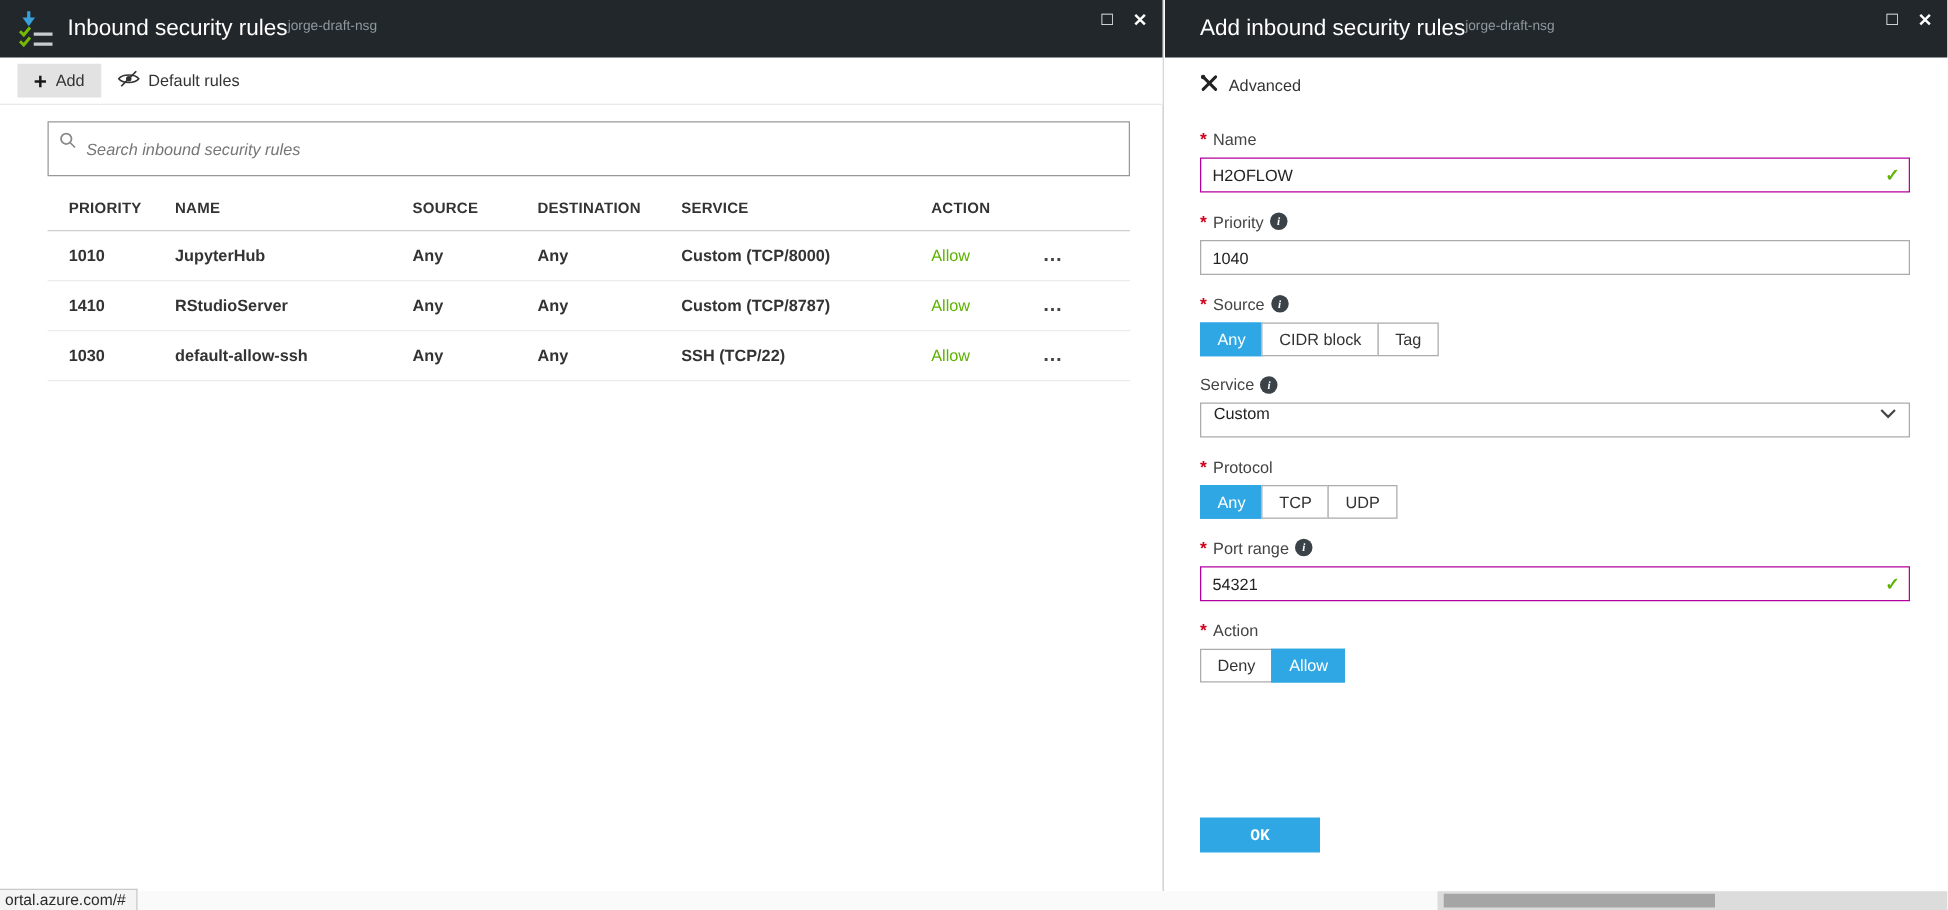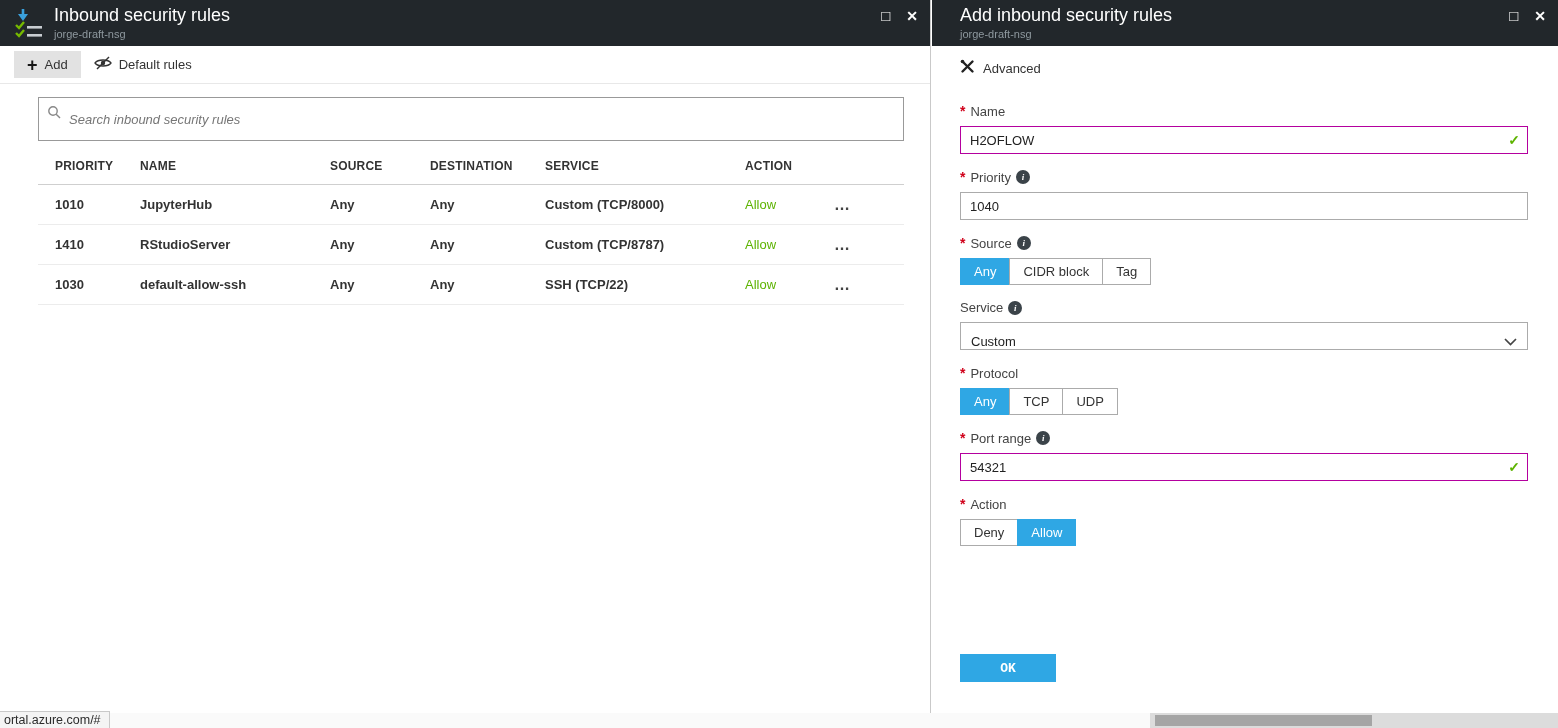--- a/index.html
+++ b/index.html
@@ -6,21 +6,21 @@
   html,body { width:1558px; height:728px; overflow:hidden; }
   body { font-family:"Liberation Sans", sans-serif; background:#ffffff; position:relative; }
 
   .blade { position:absolute; top:0; height:713px; background:#fff; }
   .blade-left  { left:0; width:931px; border-right:1px solid #c9c9c9; }
   .blade-right { left:932px; width:626px; }
 
   
   .blade-header { height:46px; background:var(--header_bg,#22272b); color:#fff;
                   display:flex; align-items:center; position:relative; padding-left:14px; }
-  .blade-header .titles { display:flex; flex-direction:column; justify-content:flex-end; line-height:1.1; }
+  .blade-header .titles { display:flex; flex-direction:row; justify-content:flex-end; line-height:1.1; }
   .blade-title { font-size:18px; font-weight:400; color:#ffffff; }
   .blade-subtitle { font-size:11px; color:#8e989e; margin-top:2px; }
   .header-icon { margin-right:10px; display:flex; align-items:center; }
   .win-controls { position:absolute; right:12px; top:0; height:46px; display:flex; align-items:flex-start; gap:16px; padding-top:8px; }
   .win-btn { color:#fff; font-size:14px; line-height:16px; cursor:pointer; font-weight:700; }
   .win-btn.max { font-size:15px; }
 
   
   .toolbar { height:38px; display:flex; align-items:center; padding-left:14px; border-bottom:1px solid #e8e8e8; background:#fff; }
   .tb-btn { display:flex; align-items:center; gap:7px; font-size:13px; color:#333; padding:6px 13px; cursor:pointer; }
@@ -61,21 +61,21 @@
   .text-input.plain { padding-right:9px; }
   .text-input.validated { border-color:var(--purple,#b4009e); }
   .valid-check { position:absolute; right:8px; top:6px; color:var(--green,#5db300); font-weight:700; font-size:14px; }
 
   .toggle-group { display:flex; }
   .toggle { height:27px; padding:0 13px; display:flex; align-items:center; font-size:13px; color:#333;
             background:#fff; border:1px solid #ababab; margin-left:-1px; cursor:pointer; }
   .toggle:first-child { margin-left:0; }
   .toggle.selected { background:var(--accent,#2fa7e4); border-color:var(--accent,#2fa7e4); color:#fff; }
 
-  .select-box { width:100%; height:28px; border:1px solid #ababab; display:flex; align-items:flex-end;
+  .select-box { width:100%; height:28px; border:1px solid #ababab; display:flex; align-items:flex-start;
                 justify-content:space-between; padding:0 10px; font-size:13px; color:#222; cursor:pointer; background:#fff; }
 
   .ok-button { position:absolute; left:28px; bottom:31px; width:96px; height:28px;
                background:var(--accent,#2fa7e4); color:#fff; border:none; font-size:13px; font-weight:700;
                cursor:pointer; font-family:Liberation Mono, monospace; }
 
   
   .bottom-strip { position:absolute; left:0; right:0; bottom:0; height:15px; background:#fafafa; }
   .scroll-track { position:absolute; left:1150px; right:0; top:0; bottom:0; background:#dcdcdc; }
   .scroll-thumb { position:absolute; left:1155px; bottom:2px; width:217px; height:11px; background:#a5a5a5; cursor:pointer; }

